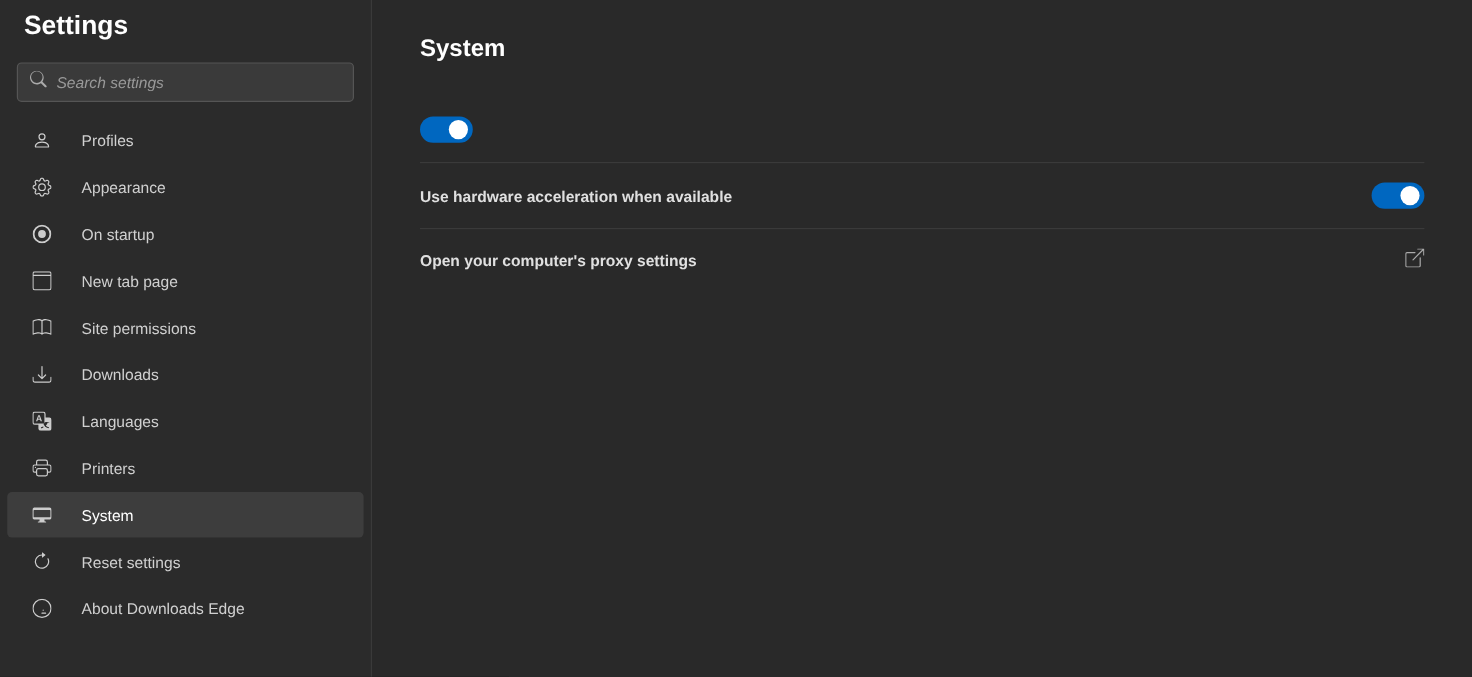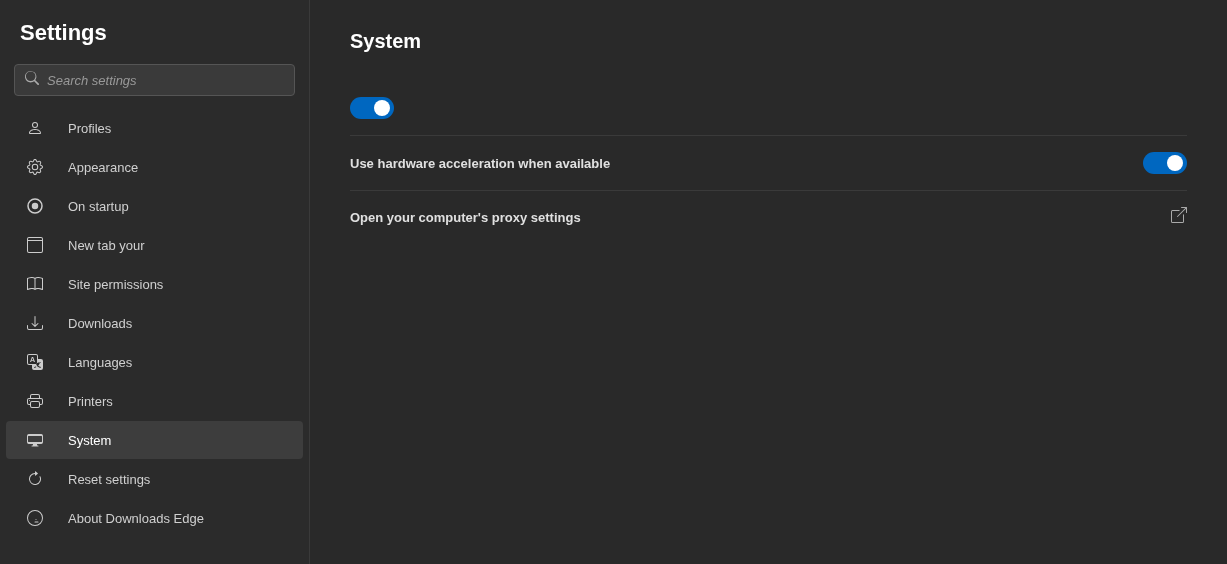--- a/index.html
+++ b/index.html
@@ -13,21 +13,21 @@
       overflow: hidden;
     }
 
     
     .sidebar {
       width: 310px;
       min-width: 310px;
       background: #2b2b2b;
       display: flex;
       flex-direction: column;
-      padding-top: 20px;
+      padding-top: 8px;
       border-right: 1px solid #3a3a3a;
       overflow-y: auto;
     }
 
     .sidebar-title {
       font-size: 22px;
       font-weight: 600;
       color: #ffffff;
       padding: 0 20px 18px 20px;
     }
@@ -207,21 +207,21 @@
           </svg>
         </span>
     <span>On startup</span>
   </div>
       <div class="nav-item">
     <span class="nav-icon">
           <svg width="16" height="16" viewBox="0 0 16 16" fill="currentColor">
             <path d="M0 2a2 2 0 0 1 2-2h12a2 2 0 0 1 2 2v12a2 2 0 0 1-2 2H2a2 2 0 0 1-2-2V2zm2-1a1 1 0 0 0-1 1v1h14V2a1 1 0 0 0-1-1H2zm13 3H1v10a1 1 0 0 0 1 1h12a1 1 0 0 0 1-1V4z"></path>
           </svg>
         </span>
-    <span>New tab your</span>
+    <span>New tab page</span>
   </div>
       <div class="nav-item">
     <span class="nav-icon">
           <svg width="16" height="16" viewBox="0 0 16 16" fill="currentColor">
             <path d="M1 2.828c.885-.37 2.154-.769 3.388-.893 1.33-.134 2.458.063 3.112.752v9.746c-.935-.53-2.12-.603-3.213-.493-1.18.12-2.37.461-3.287.811V2.828zm7.5-.141c.654-.689 1.782-.886 3.112-.752 1.234.124 2.503.523 3.388.893v9.923c-.918-.35-2.107-.692-3.287-.81-1.094-.111-2.278-.039-3.213.492V2.687zM8 1.783C7.015.936 5.587.81 4.287.94c-1.514.153-3.042.672-3.994 1.105A.5.5 0 0 0 0 2.5v11a.5.5 0 0 0 .707.455c.882-.4 2.303-.881 3.68-1.02 1.409-.142 2.59.087 3.223.877a.5.5 0 0 0 .78 0c.633-.79 1.814-1.019 3.222-.877 1.378.139 2.8.62 3.681 1.02A.5.5 0 0 0 16 13.5v-11a.5.5 0 0 0-.293-.455c-.952-.433-2.48-.952-3.994-1.105C10.413.809 8.985.936 8 1.783z"></path>
           </svg>
         </span>
     <span>Site permissions</span>
   </div>
       <div class="nav-item">

